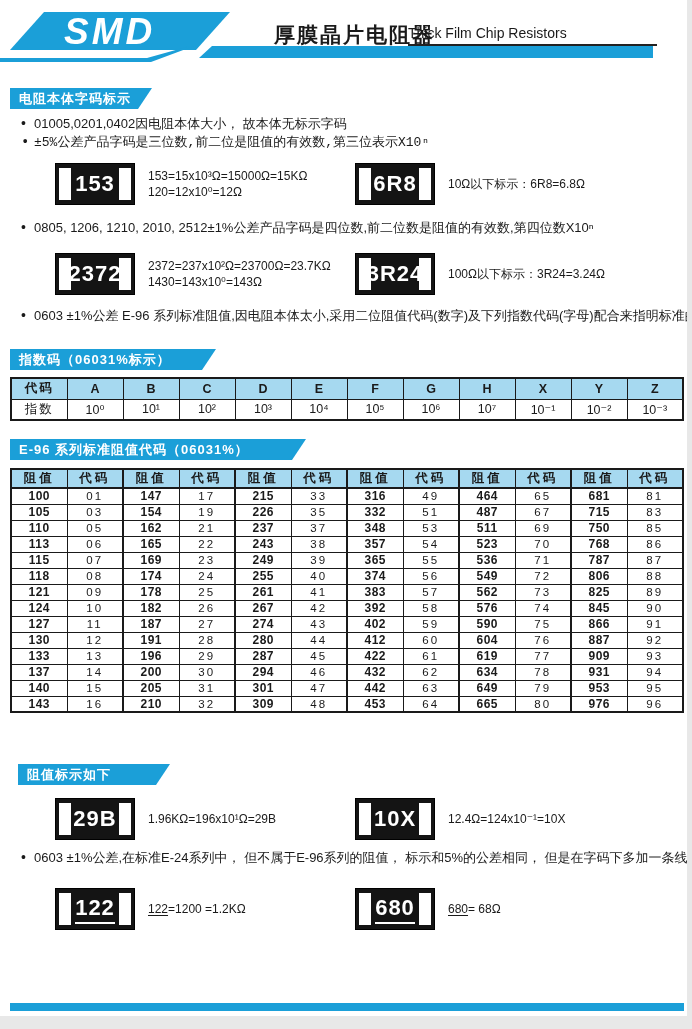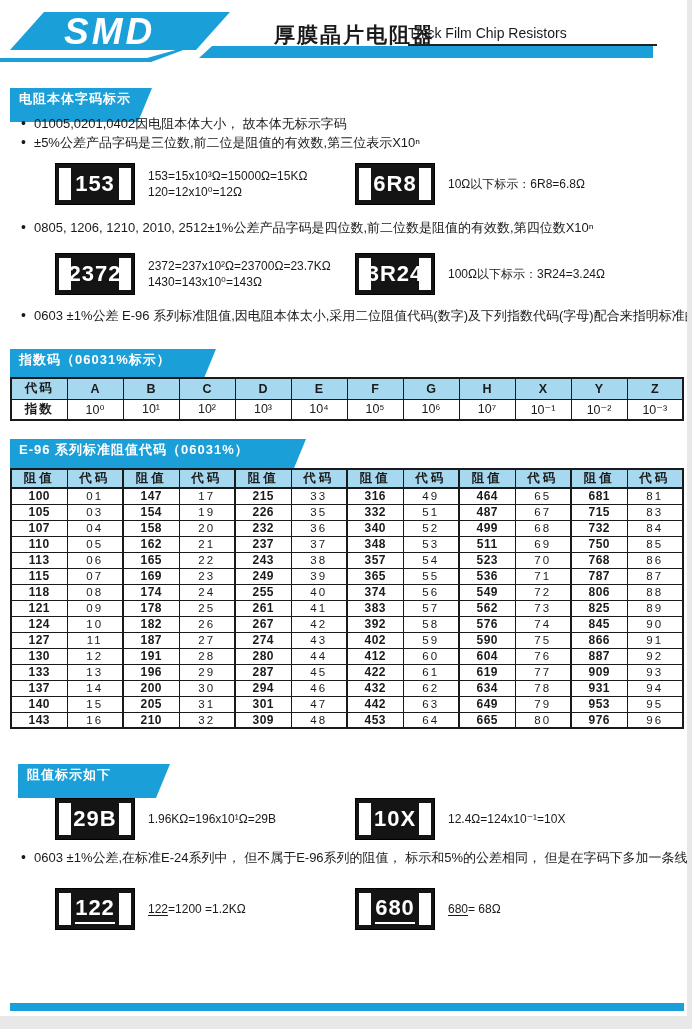--- a/index.html
+++ b/index.html
@@ -13,32 +13,32 @@
   .page{position:relative;width:692px;height:1029px;background:#fff;overflow:hidden;}
 
   
   .hdr-svg{position:absolute;left:0;top:0;}
   .f{fill:var(--accent);}
   .logo-text{font-family:"Liberation Sans","DejaVu Sans",sans-serif;font-size:37px;font-weight:bold;font-style:italic;fill:#fff;letter-spacing:3px;}
   .title-zh{position:absolute;left:236px;top:21px;font-size:21px;font-weight:bold;letter-spacing:2px;margin-left:38px;}
   .title-en{position:absolute;left:408px;top:25px;width:249px;font-size:14px;font-weight:normal;padding-bottom:3px;border-bottom:2px solid #222;}
 
   
-  .banner{position:absolute;height:34px;line-height:21px;background:var(--accent);color:#fff;
+  .banner{position:absolute;height:21px;line-height:21px;background:var(--accent);color:#fff;
     font-size:13px;font-weight:bold;padding:0 20px 0 9px;letter-spacing:1px;
     clip-path:polygon(0 0,100% 0,calc(100% - 14px) 100%,0 100%);}
   #banner1{left:10px;top:88px;min-width:142px;}
   #banner2{left:10px;top:349px;min-width:206px;}
   #banner3{left:10px;top:439px;min-width:296px;}
   #banner4{left:18px;top:764px;min-width:152px;}
 
   
   .bullet{position:absolute;left:34px;font-size:13px;line-height:17px;white-space:nowrap;}
   .bullet::before{content:"\2022";position:absolute;left:-13px;font-size:14px;}
-  #b1{top:115px;} #b2{top:134px;} #b3{top:219px;} #b4{top:307px;} #b5{top:849px;}
+  #b1{top:115px;} #b2{top:134px;font-family:Liberation Mono, monospace;} #b3{top:219px;} #b4{top:307px;} #b5{top:849px;}
 
   
   .ex{position:absolute;height:42px;}
   #ex0{left:55px;top:163px;} #ex1{left:355px;top:163px;}
   #ex2{left:55px;top:253px;} #ex3{left:355px;top:253px;}
   #ex4{left:55px;top:798px;} #ex5{left:355px;top:798px;}
   #ex6{left:55px;top:888px;} #ex7{left:355px;top:888px;}
   .res{position:absolute;left:0;top:0;width:80px;height:42px;background:#141414;border:1px solid #000;
     display:flex;align-items:center;justify-content:center;}
   .cap{position:absolute;top:4px;bottom:4px;width:12px;background:#fff;}
@@ -46,21 +46,21 @@
   .mark{position:relative;z-index:1;color:#fff;font-size:22px;font-weight:bold;letter-spacing:1px;}
   .mark.u{border-bottom:2px solid #fff;padding-bottom:1px;}
   .ex-text{position:absolute;left:93px;top:50%;transform:translateY(-50%);font-size:12px;line-height:16px;white-space:nowrap;}
   .ex-text u{text-underline-offset:2px;}
 
   
   table{border-collapse:collapse;table-layout:fixed;background:#fff;}
   #expTable{position:absolute;left:10px;top:377px;width:674px;}
   #expTable th,#expTable td{border:1px solid #1a1a1a;height:21px;text-align:center;font-size:12.5px;}
   #expTable tr.hd th{background:var(--thead);font-weight:bold;}
-  #expTable td.lab{font-weight:bold;letter-spacing:2px;}
+  #expTable td.lab{font-weight:normal;letter-spacing:2px;}
   #expTable{border:2px solid #1a1a1a;}
   #expTable th{font-weight:normal;}
   #expTable th.lab{font-weight:bold;letter-spacing:2px;}
 
   #e96Table{position:absolute;left:10px;top:468px;width:674px;border:2px solid #1a1a1a;}
   #e96Table th{background:var(--thead);height:19px;font-size:12.5px;font-weight:bold;letter-spacing:3px;border:1px solid #1a1a1a;border-bottom:2px solid #1a1a1a;text-align:center;}
   #e96Table td{height:16px;text-align:center;border:1px solid #1a1a1a;font-size:12px;}
   #e96Table td.v{font-weight:bold;letter-spacing:0.5px;}
   #e96Table td.c{letter-spacing:2px;font-size:11.5px;}
   #e96Table th.grp,#e96Table td.grp{border-left:2px solid #1a1a1a;}
@@ -261,34 +261,20 @@
           <td class="v grp">226</td>
           <td class="c">35</td>
           <td class="v grp">332</td>
           <td class="c">51</td>
           <td class="v grp">487</td>
           <td class="c">67</td>
           <td class="v grp">715</td>
           <td class="c">83</td>
         </tr>
         <tr>
-          <td class="v">107</td>
-          <td class="c">04</td>
-          <td class="v grp">158</td>
-          <td class="c">20</td>
-          <td class="v grp">232</td>
-          <td class="c">36</td>
-          <td class="v grp">340</td>
-          <td class="c">52</td>
-          <td class="v grp">499</td>
-          <td class="c">68</td>
-          <td class="v grp">732</td>
-          <td class="c">84</td>
-        </tr>
-        <tr>
           <td class="v">110</td>
           <td class="c">05</td>
           <td class="v grp">162</td>
           <td class="c">21</td>
           <td class="v grp">237</td>
           <td class="c">37</td>
           <td class="v grp">348</td>
           <td class="c">53</td>
           <td class="v grp">511</td>
           <td class="c">69</td>

